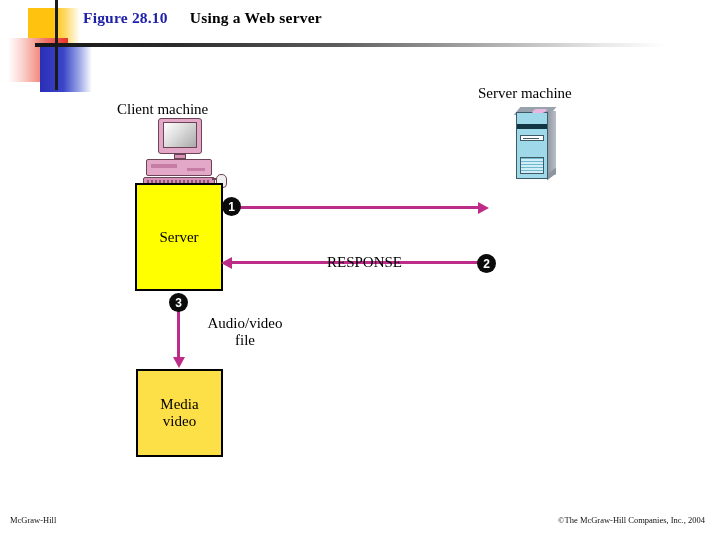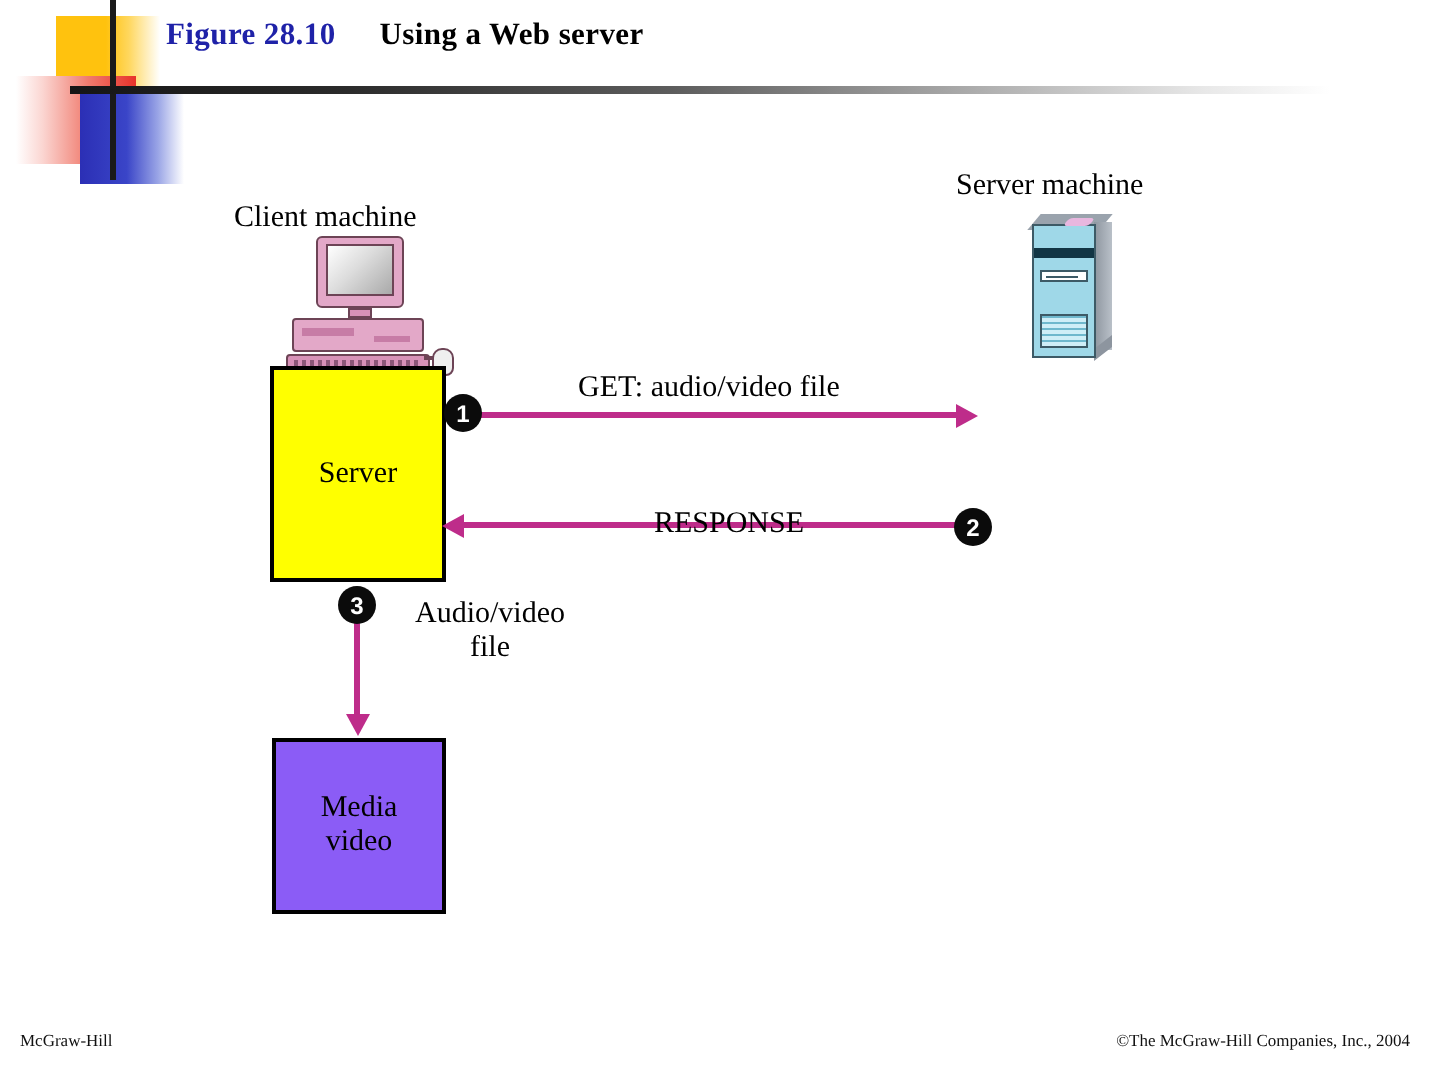--- a/index.html
+++ b/index.html
@@ -44,21 +44,21 @@
   
   .lbl{position:absolute;color:#000;font-size:15px;white-space:nowrap;}
   .lbl.center{text-align:center;}
 
   .box{
     position:absolute;border:2px solid #000;box-sizing:border-box;
     display:flex;align-items:center;justify-content:center;
     text-align:center;font-size:15px;color:#000;line-height:1.12;
   }
   .box.yellow{background:#FFFF00;}
-  .box.green{background:#8b5cf6;}
+  .box.green{background:#fde047;}
 
   
   .h-line{position:absolute;height:3px;background:#BE2C8A;}
   .v-line-arrow{position:absolute;width:3px;background:#BE2C8A;}
   .arrow-r{
     position:absolute;width:0;height:0;
     border-top:6px solid transparent;border-bottom:6px solid transparent;
     border-left:11px solid #BE2C8A;
   }
   .arrow-l{
@@ -221,32 +221,31 @@
 
   <div class="box green" style="left:136px;top:369px;width:87px;height:88px;">
     <span>
       <span>Media</span><br>
       <span>video</span>
     </span>
   </div>
 
   <div class="h-line" style="left:230px;top:206px;width:249px;"></div>
   <div class="arrow-r" style="left:478px;top:201.5px;"></div>
-  <div class="lbl" style="left:289px;top:186px;">GET: audio/video file</div>
   <div class="bullet" style="left:222px;top:197px;">1</div>
 
   <div class="h-line" style="left:232px;top:261px;width:256px;"></div>
   <div class="arrow-l" style="left:221px;top:256.5px;"></div>
   <div class="lbl" style="left:327px;top:254px;">RESPONSE</div>
   <div class="bullet" style="left:477px;top:254px;">2</div>
 
   <div class="v-line-arrow" style="left:177px;top:305px;height:54px;"></div>
   <div class="arrow-d" style="left:172.5px;top:357px;"></div>
   <div class="bullet" style="left:169px;top:293px;">3</div>
-  <div class="lbl center" style="left:186px;top:299px;width:118px;">
+  <div class="lbl center" style="left:186px;top:315px;width:118px;">
     <span>Audio/video</span><br>
     <span>file</span>
   </div>
 
   <div class="footer-left">McGraw-Hill</div>
   <div class="footer-right">©The McGraw-Hill Companies, Inc., 2004</div>
 
 </div>
 
 </body></html>

